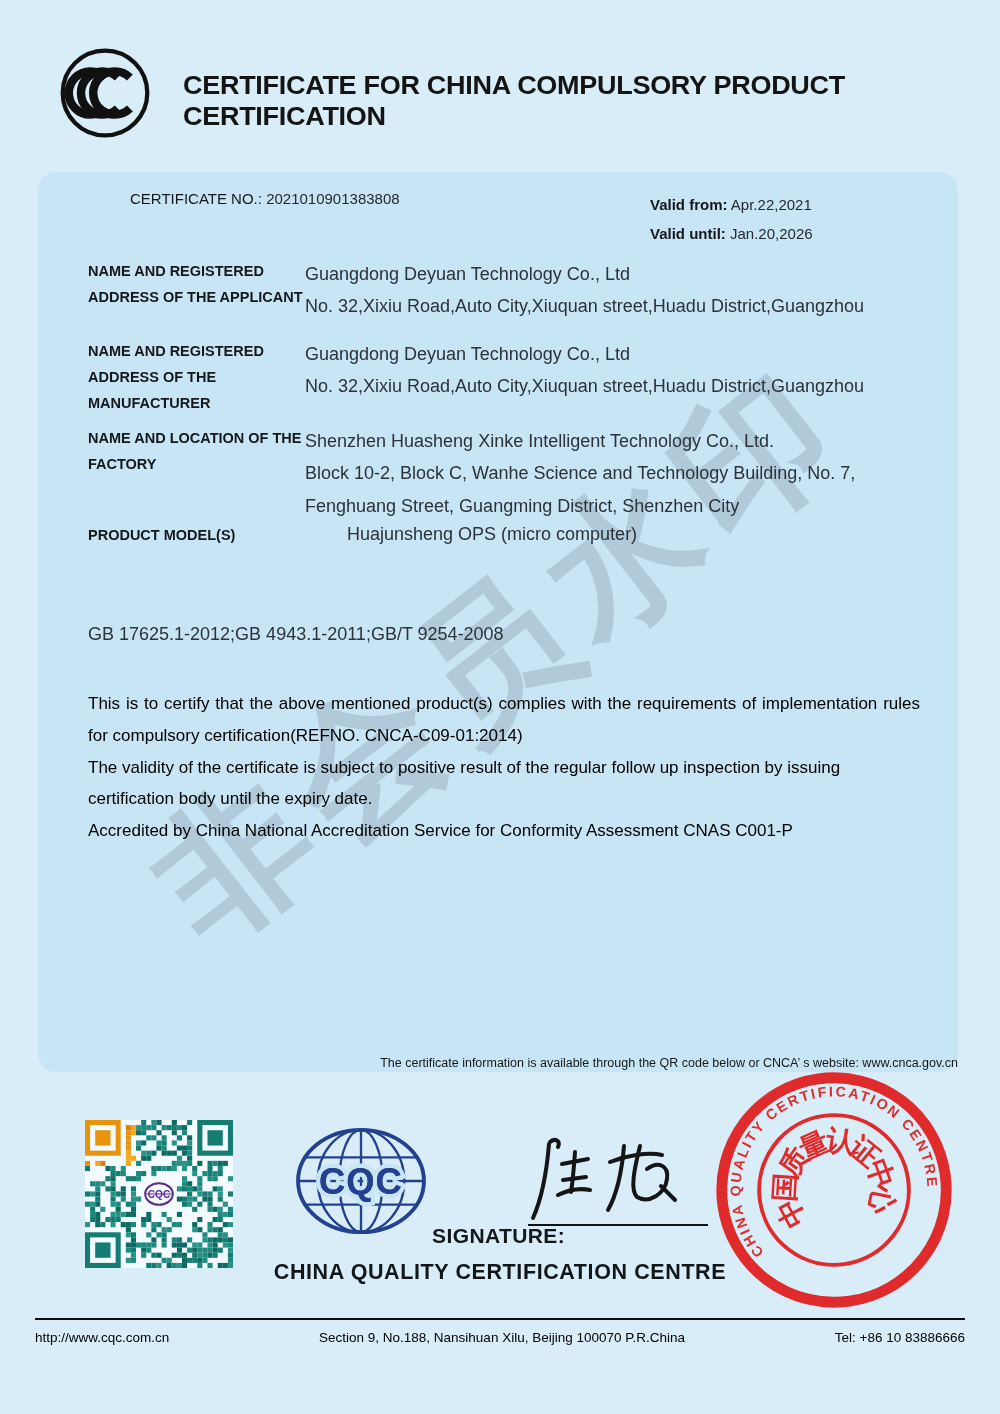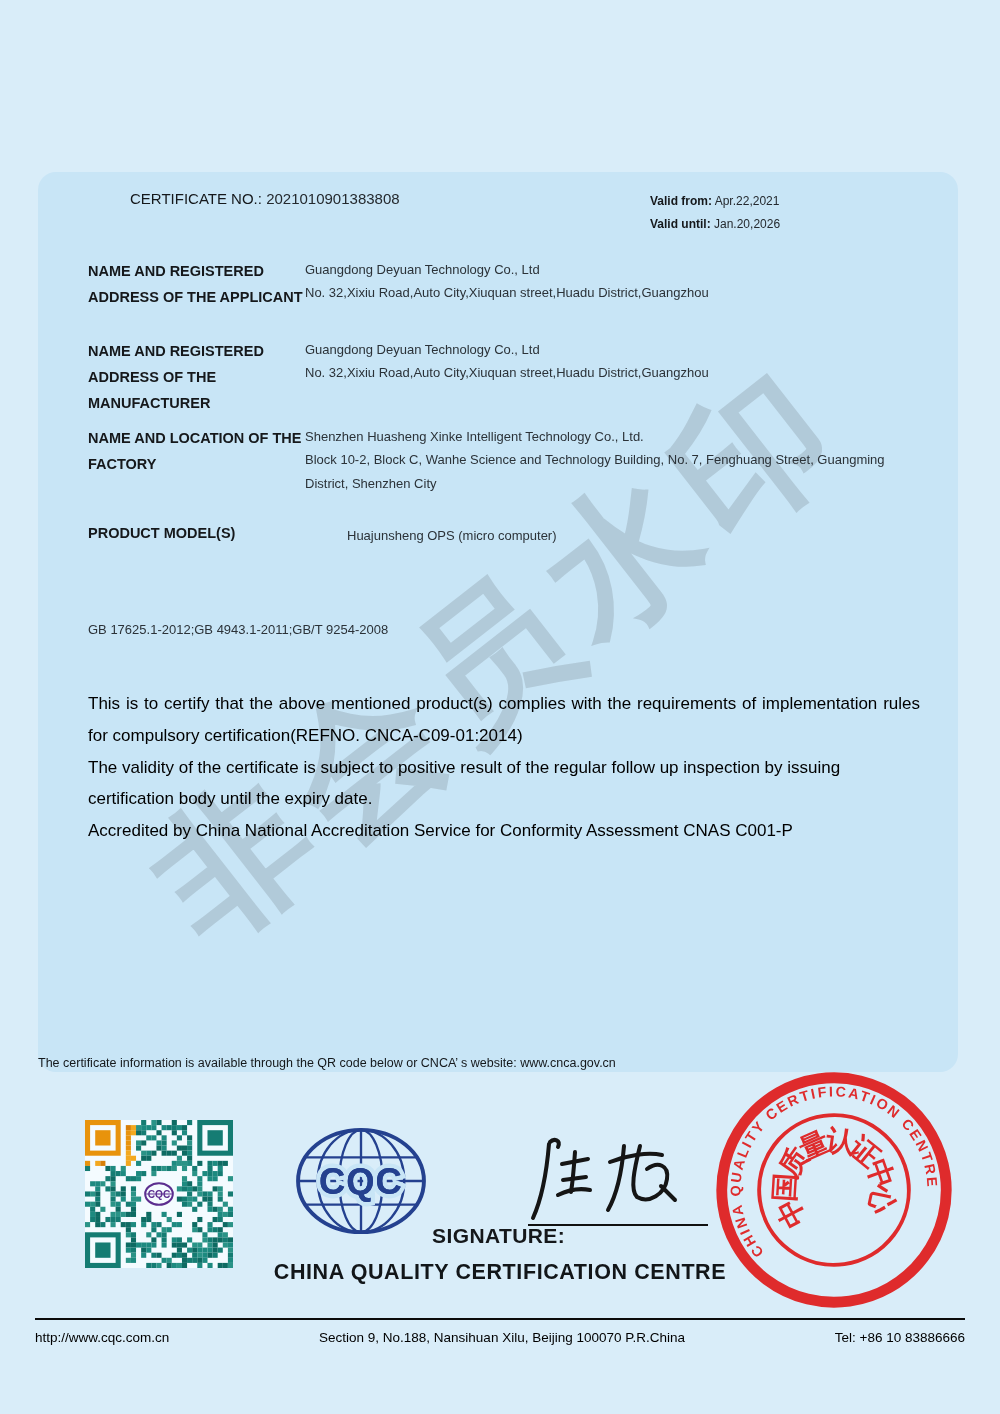--- a/index.html
+++ b/index.html
@@ -11,35 +11,35 @@
   .ccc{position:absolute;left:58px;top:46px;width:94px;height:94px;}
   .title{position:absolute;left:183px;top:70px;width:780px;font-size:26.5px;font-weight:bold;
          color:#141414;letter-spacing:-0.3px;transform:scaleX(1.02);transform-origin:left;}
 
   
   .panel{position:absolute;left:38px;top:172px;width:920px;height:900px;background:#c8e5f6;border-radius:18px;}
   .content{position:absolute;left:38px;top:172px;width:920px;height:900px;z-index:2;color:#24292e;}
 
   .certline{position:absolute;left:92px;top:18px;font-size:15px;}
   .certline .lbl{font-weight:normal;color:#15181b;}
-  .validbox{position:absolute;left:612px;top:18px;font-size:12px;line-height:1.95;}
+  .validbox{position:absolute;left:612px;top:18px;font-size:15px;line-height:1.95;}
   .validbox .lbl{font-weight:bold;color:#15181b;}
 
   .row{position:absolute;left:50px;width:830px;display:flex;}
   .row .flabel{flex:0 0 217px;font-weight:bold;font-size:14.5px;line-height:1.8;color:#15181b;}
-  .row .fvalue{flex:1;font-size:13px;line-height:1.8;color:#2b3238;}
+  .row .fvalue{flex:1;font-size:18px;line-height:1.8;color:#2b3238;}
   .r0{top:86px;}  .r1{top:166px;}  .r2{top:253px;}  .r3{top:348px;align-items:flex-end;}  .r4{top:446px;}
   .fvalue.models{line-height:1.58;margin-left:42px;}
   .fvalue .vline{display:block;}
 
   .paras{position:absolute;left:50px;top:516px;width:832px;font-size:17px;line-height:1.87;color:#000000;}
   .paras p{margin:0;}
   .paras .just{text-align:justify;}
 
-  .qr-caption{position:absolute;left:0;top:884px;width:920px;text-align:left;font-size:12.5px;color:#14181b;}
+  .qr-caption{position:absolute;left:0;top:884px;width:920px;text-align:right;font-size:12.5px;color:#14181b;}
 
   
   .watermark{position:absolute;left:60px;top:555px;width:880px;z-index:1;
     font-size:150px;font-weight:bold;letter-spacing:14px;white-space:nowrap;
     color:rgba(125,140,150,0.30);transform:rotate(-38deg);transform-origin:50% 50%;
     pointer-events:none;text-align:center;}
 
   
   .qr{position:absolute;left:85px;top:1120px;width:148px;height:148px;}
   .cqc-globe{position:absolute;left:292px;top:1122px;width:138px;height:118px;}
@@ -53,20 +53,31 @@
   
   .footer-rule{position:absolute;left:35px;top:1318px;width:930px;border-top:2px solid #0b0b0b;}
   .footer{position:absolute;left:35px;top:1330px;width:930px;display:flex;justify-content:space-between;
     font-size:13.5px;color:#000000;}
 </style>
 </head>
 <body>
 
 <div class="page">
 
+  <div class="hdr">
+    <svg class="ccc" viewBox="0 0 100 100">
+      <circle cx="50" cy="50" r="45" fill="none" stroke="#111" stroke-width="4.5"></circle>
+      <g fill="none" stroke="#111" stroke-width="9" stroke-linecap="butt">
+        <path d="M 50.5 33.5 A 23 23 0 1 0 50.5 66.5"></path>
+        <path d="M 63.5 33.5 A 23 23 0 1 0 63.5 66.5"></path>
+        <path d="M 76.5 33.5 A 23 23 0 1 0 76.5 66.5"></path>
+      </g>
+    </svg>
+    <div class="title">CERTIFICATE FOR CHINA COMPULSORY PRODUCT CERTIFICATION</div>
+  </div>
 
   <div class="watermark">非会员水印</div>
 
   <div class="panel"></div>
   <div class="content">
 
     <div class="certline">
       <span class="lbl">CERTIFICATE NO.:</span>
       <span>2021010901383808</span>
     </div>

